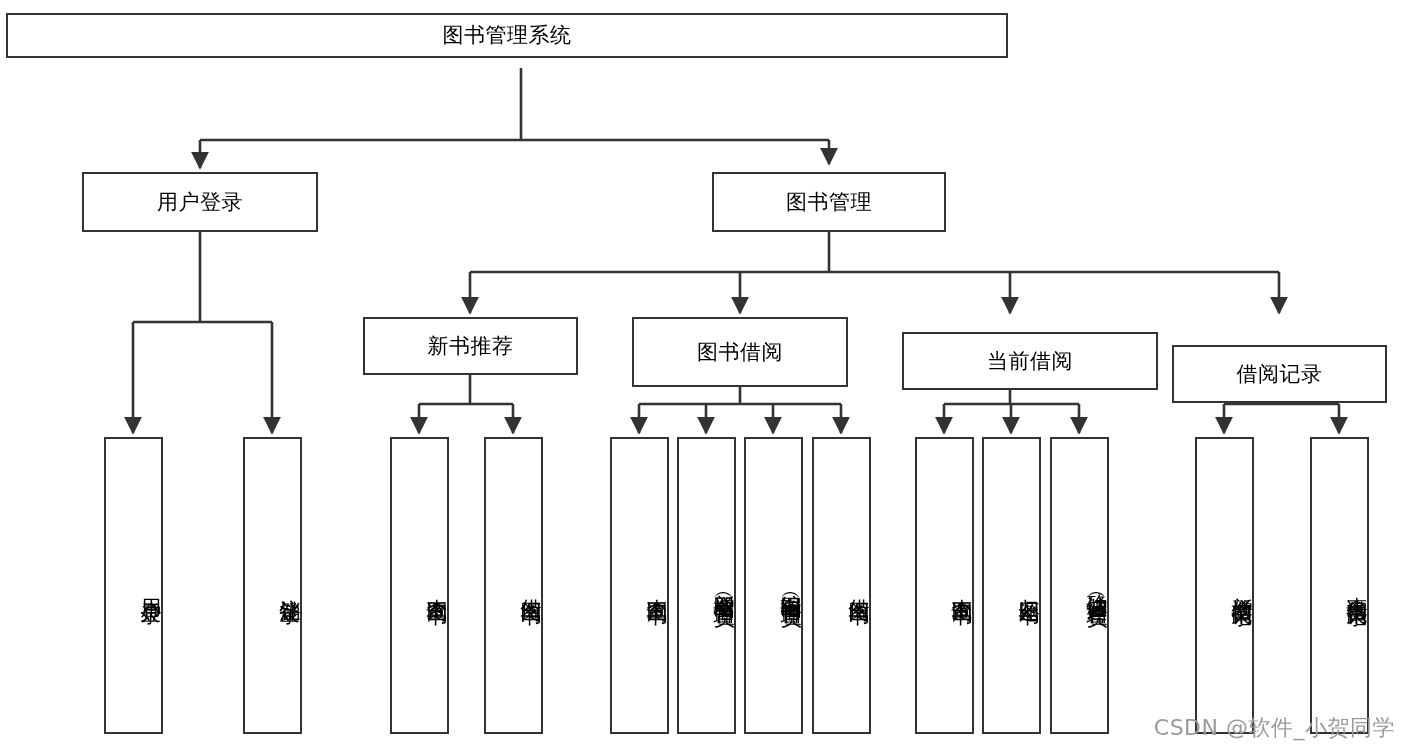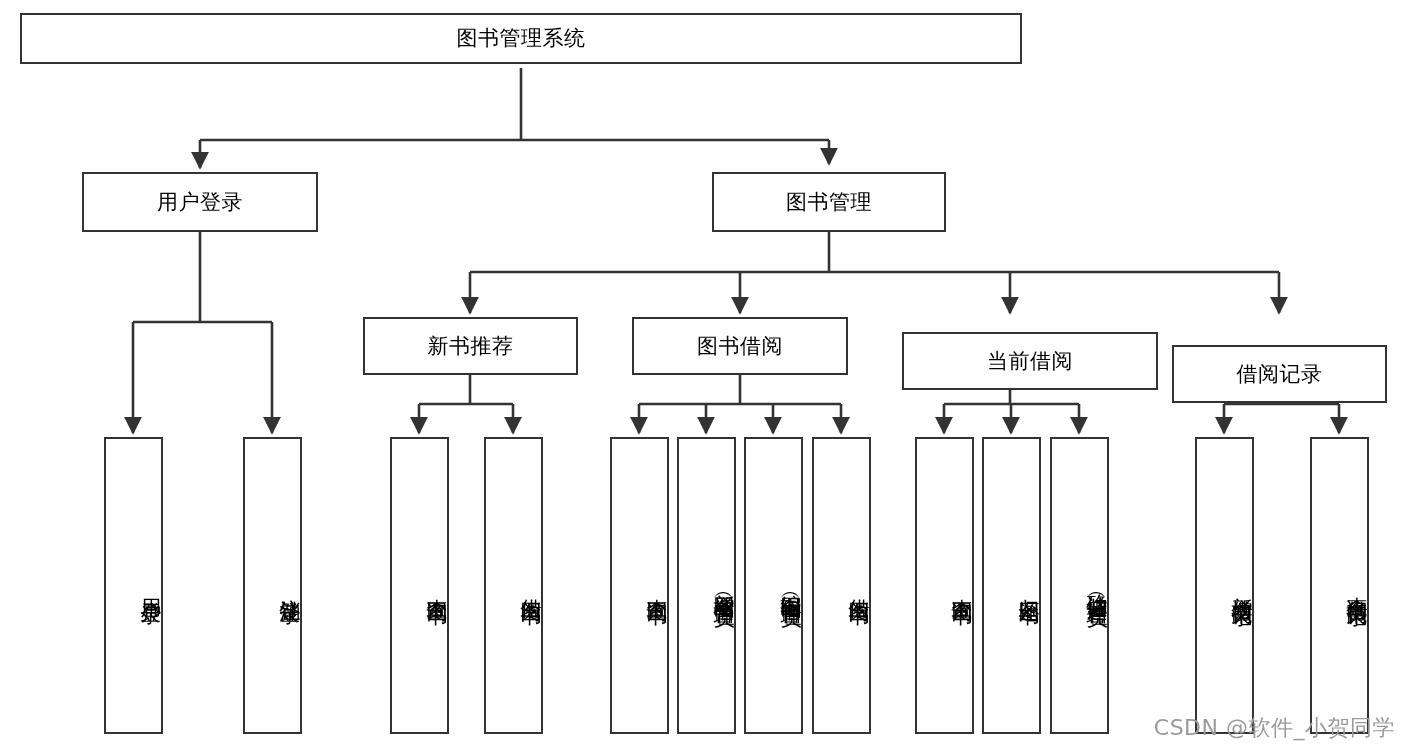--- a/index.html
+++ b/index.html
@@ -116,35 +116,35 @@
       <path d="M 1011 404 L 1011 433" marker-end="url(#arrow)"></path>
       <path d="M 1079 404 L 1079 433" marker-end="url(#arrow)"></path>
 
       <path d="M 1279 375 L 1279 404"></path>
       <path d="M 1224 404 L 1339 404"></path>
       <path d="M 1224 404 L 1224 433" marker-end="url(#arrow)"></path>
       <path d="M 1339 404 L 1339 433" marker-end="url(#arrow)"></path>
     </g>
   </svg>
 
-  <div class="node horiz" style="left:20px; top:13px; width:1002px; height:51px;">
+  <div class="node horiz" style="left:6px; top:13px; width:1002px; height:45px;">
     <span class="nodelabel">图书管理系统</span>
   </div>
 
   <div class="node horiz" style="left:82px; top:172px; width:236px; height:60px;">
     <span class="nodelabel">用户登录</span>
   </div>
   <div class="node horiz" style="left:712px; top:172px; width:234px; height:60px;">
     <span class="nodelabel">图书管理</span>
   </div>
 
   <div class="node horiz" style="left:363px; top:317px; width:215px; height:58px;">
     <span class="nodelabel">新书推荐</span>
   </div>
-  <div class="node horiz" style="left:632px; top:317px; width:216px; height:58px;align-items:center;">
+  <div class="node horiz" style="left:632px; top:317px; width:216px; height:70px;align-items:center;">
     <span class="nodelabel">图书借阅</span>
   </div>
   <div class="node horiz" style="left:902px; top:332px; width:256px; height:58px;">
     <span class="nodelabel">当前借阅</span>
   </div>
   <div class="node horiz" style="left:1172px; top:317px; width:215px; height:58px;margin-top:28px;">
     <span class="nodelabel">借阅记录</span>
   </div>
 
   <div class="node vert" style="left:104px; top:437px; width:59px; height:297px;">

